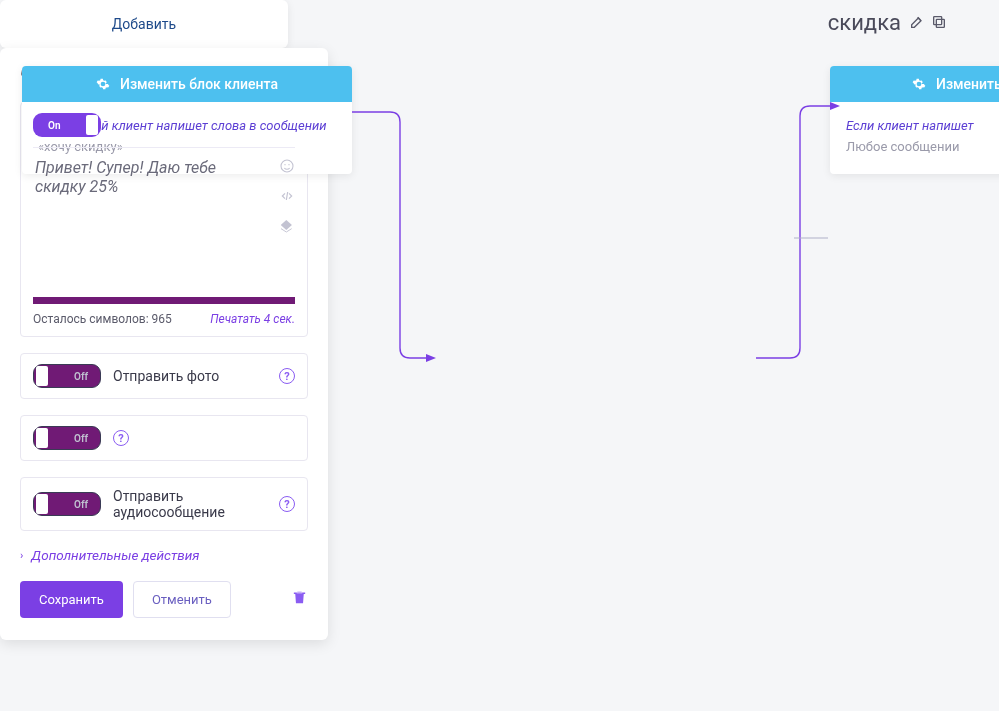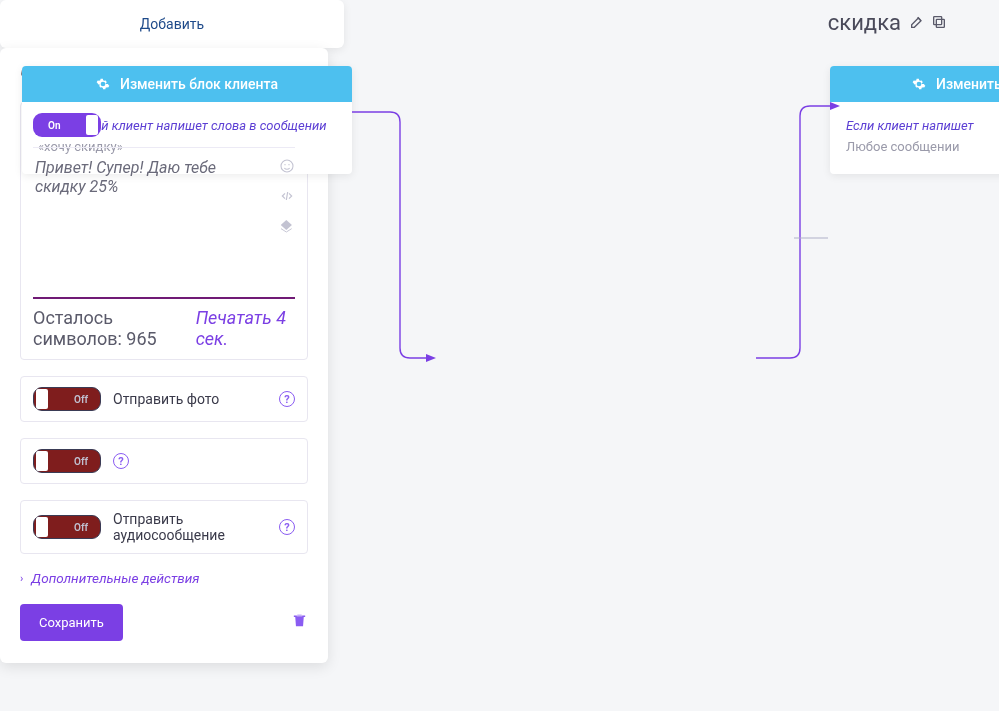--- a/index.html
+++ b/index.html
@@ -45,21 +45,21 @@
   .block-body {
     padding: 14px 16px 16px;
     font-size: 13px;
     line-height: 1.6;
   }
   .blue-link { color: #5c3fd4; font-style: italic; }
   .muted { color: #9a9aaa; }
   .left-card { left: 22px; top: 66px; width: 330px; }
   .right-card { left: 830px; top: 66px; width: 300px; }
   .add-card {
-    left: 830px; top: 212px; width: 344px;
+    left: 830px; top: 212px; width: 288px;
     background: #fff; border-radius: 6px;
     box-shadow: 0 2px 8px rgba(0,0,0,0.08);
     padding: 16px; text-align: center; font-size: 14px; color: #1e4a8a;
   }
   .main-card {
     left: 428px; top: 66px; width: 328px;
     background: #fff; border-radius: 6px;
     box-shadow: 0 4px 14px rgba(0,0,0,0.10);
     padding: 20px 20px 22px;
   }
@@ -77,21 +77,21 @@
     width: 16px; height: 16px; border: 1.5px solid #8a5cf2; border-radius: 50%;
     display: inline-flex; align-items: center; justify-content: center;
     font-size: 11px; color: #8a5cf2; font-weight: 700;
   }
   .toggle {
     width: 68px; height: 24px; border-radius: 9px; position: relative;
     display: flex; align-items: center; font-size: 10px; font-weight: 600;
     cursor: pointer; border: 1px solid transparent;
   }
   .toggle.on { background: #7b3fe4; color: #fff; }
-  .toggle.off { background: #7f1d1d; color: #c0c0d0; border-color: #3a3b55; }
+  .toggle.off { background: #701a75; color: #c0c0d0; border-color: #3a3b55; }
   .toggle-knob {
     position: absolute; width: 12px; height: 20px; background: #fff;
     border-radius: 2px; top: 1px;
   }
   .toggle.on .toggle-knob { right: 2px; }
   .toggle.off .toggle-knob { left: 2px; }
   .toggle.on .toggle-text { position: absolute; left: 14px; }
   .toggle.off .toggle-text { position: absolute; right: 12px; }
   .msg-body {
     padding: 0 12px 10px;
@@ -102,21 +102,21 @@
     padding: 10px 30px 10px 2px;
     min-height: 150px;
   }
   .msg-text { font-size: 16px; color: #6a6a7a; font-style: italic; }
   .side-icons {
     position: absolute; right: 0; top: 10px; display: flex; flex-direction: column; gap: 10px;
   }
   .side-icons svg { width: 16px; height: 16px; fill: #c3c3d2; }
   .msg-foot {
     display: flex; justify-content: space-between; align-items: center;
-    font-size: 18px; padding-top: 8px; border-top: 2px solid #701a75;
+    font-size: 12px; padding-top: 8px; border-top: 7px solid #701a75;
   }
   .char-left { color: #5a5a6a; }
   .type-sec { color: #7b3fe4; font-style: italic; }
   .more-actions {
     color: #7b3fe4; font-size: 13.5px; font-style: italic;
     display: flex; align-items: center; gap: 8px; margin: 6px 0 18px; cursor: pointer;
   }
   .chev { font-style: normal; font-size: 11px; }
   .btn-row { display: flex; align-items: center; gap: 10px; }
   .btn {
@@ -268,19 +268,22 @@
 
   <div class="more-actions">
     <span class="chev">›</span>
     <span>Дополнительные действия</span>
   </div>
 
   <div class="btn-row">
     <div class="btn btn-primary">
       <span>Сохранить</span>
     </div>
+    <div class="btn btn-secondary">
+      <span>Отменить</span>
+    </div>
     <span class="trash">
       <svg viewBox="0 0 24 24">
           <path d="M6 7h12l-1 13H7L6 7zm3-3h6l1 2H8l1-2zM4 7h16v-2H4v2z"></path>
         </svg>
     </span>
   </div>
 </div>
 
 </body></html>

